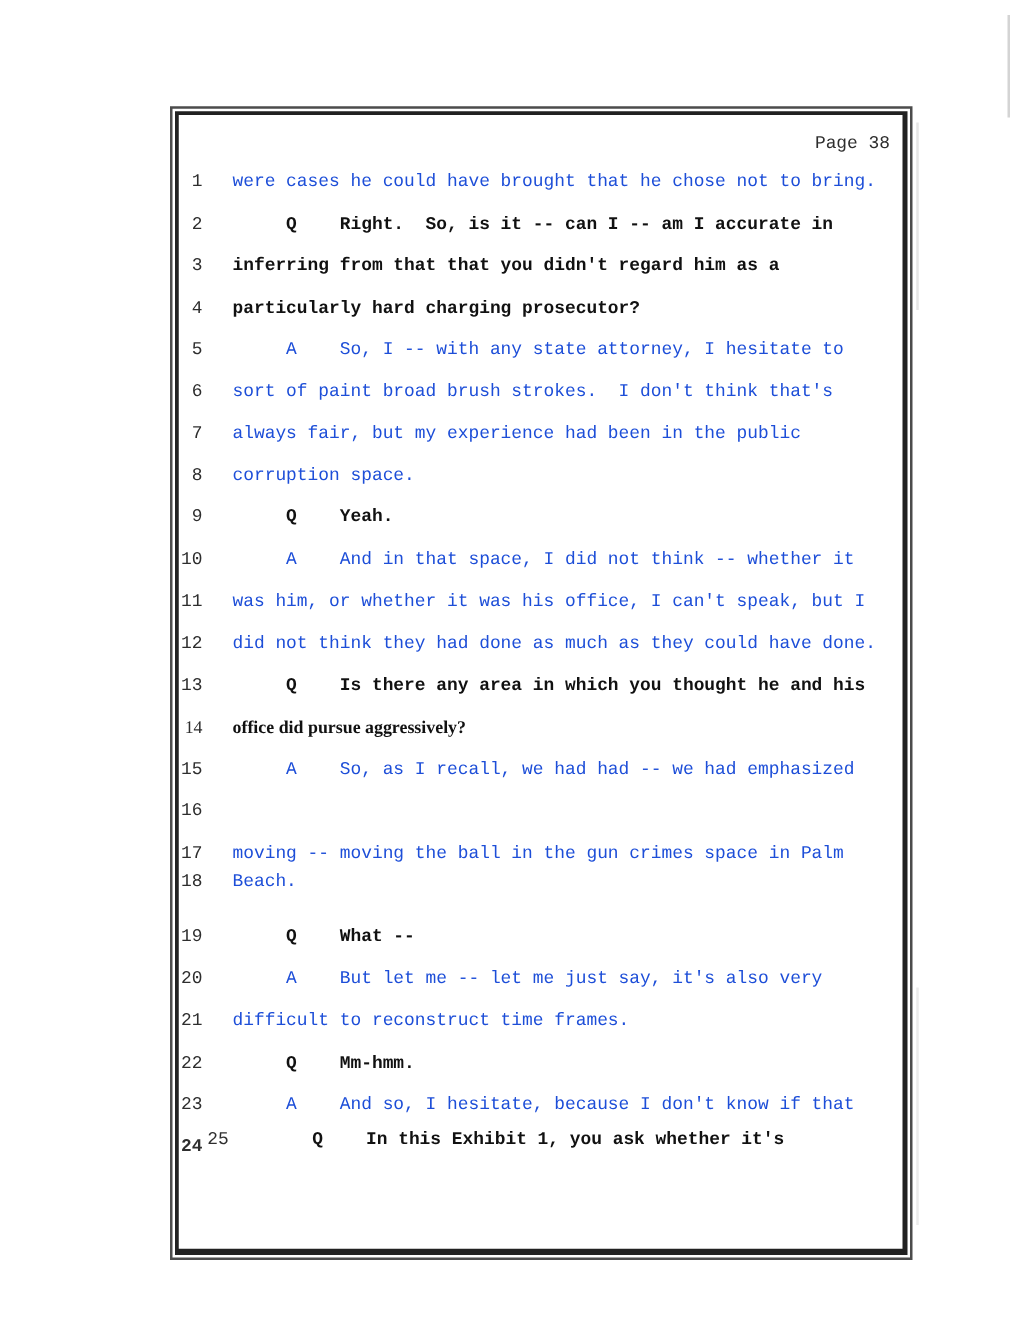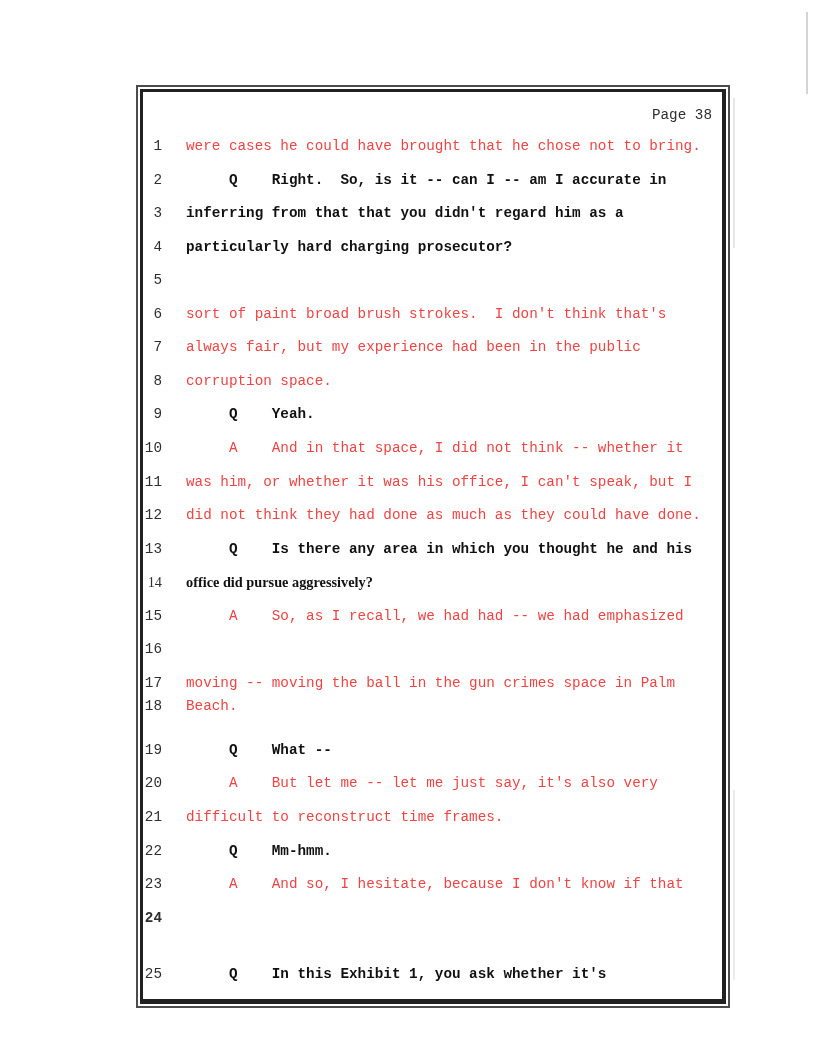--- a/index.html
+++ b/index.html
@@ -58,21 +58,21 @@
     position: absolute;
     left: 0;
     width: 19px;
     text-align: right;
     color: #2e2e2e;
     white-space: pre;
   }
   .t-text {
     position: absolute;
     left: 43px;
-    color: #ef4444;
+    color: #1d4ed8;
     white-space: pre;
   }
   .t-text.bold {
     font-weight: 700;
     color: #111111;
   }
   .scan-artifact {
     position: absolute;
     background: #d9d9d9;
   }
@@ -131,20 +131,21 @@
         <div class="t-line" style="top: 113.1px;">
         <span class="t-num">3</span>
         <span class="t-text bold">inferring from that that you didn't regard him as a</span>
       </div>
         <div class="t-line" style="top: 146.6px;">
         <span class="t-num">4</span>
         <span class="t-text bold">particularly hard charging prosecutor?</span>
       </div>
         <div class="t-line" style="top: 180.2px;">
         <span class="t-num">5</span>
+        <span class="t-text">     A    So, I -- with any state attorney, I hesitate to</span>
       </div>
         <div class="t-line" style="top: 213.8px;">
         <span class="t-num">6</span>
         <span class="t-text">sort of paint broad brush strokes.  I don't think that's</span>
       </div>
         <div class="t-line" style="top: 247.3px;">
         <span class="t-num">7</span>
         <span class="t-text">always fair, but my experience had been in the public</span>
       </div>
         <div class="t-line" style="top: 280.8px;">
@@ -206,19 +207,19 @@
         <span class="t-num">22</span>
         <span class="t-text bold">     Q    Mm-hmm.</span>
       </div>
         <div class="t-line" style="top: 784.1px;">
         <span class="t-num">23</span>
         <span class="t-text">     A    And so, I hesitate, because I don't know if that</span>
       </div>
         <div class="t-line" style="top: 817.6px; font-weight: bold;">
         <span class="t-num">24</span>
       </div>
-        <div class="t-line" style="top: 874px;">
+        <div class="t-line" style="top: 812px; margin-left: 21px;">
         <span class="t-num">25</span>
         <span class="t-text bold">     Q    In this Exhibit 1, you ask whether it's</span>
       </div>
       </div>
   </div>
 </div>
 
 </body></html>

